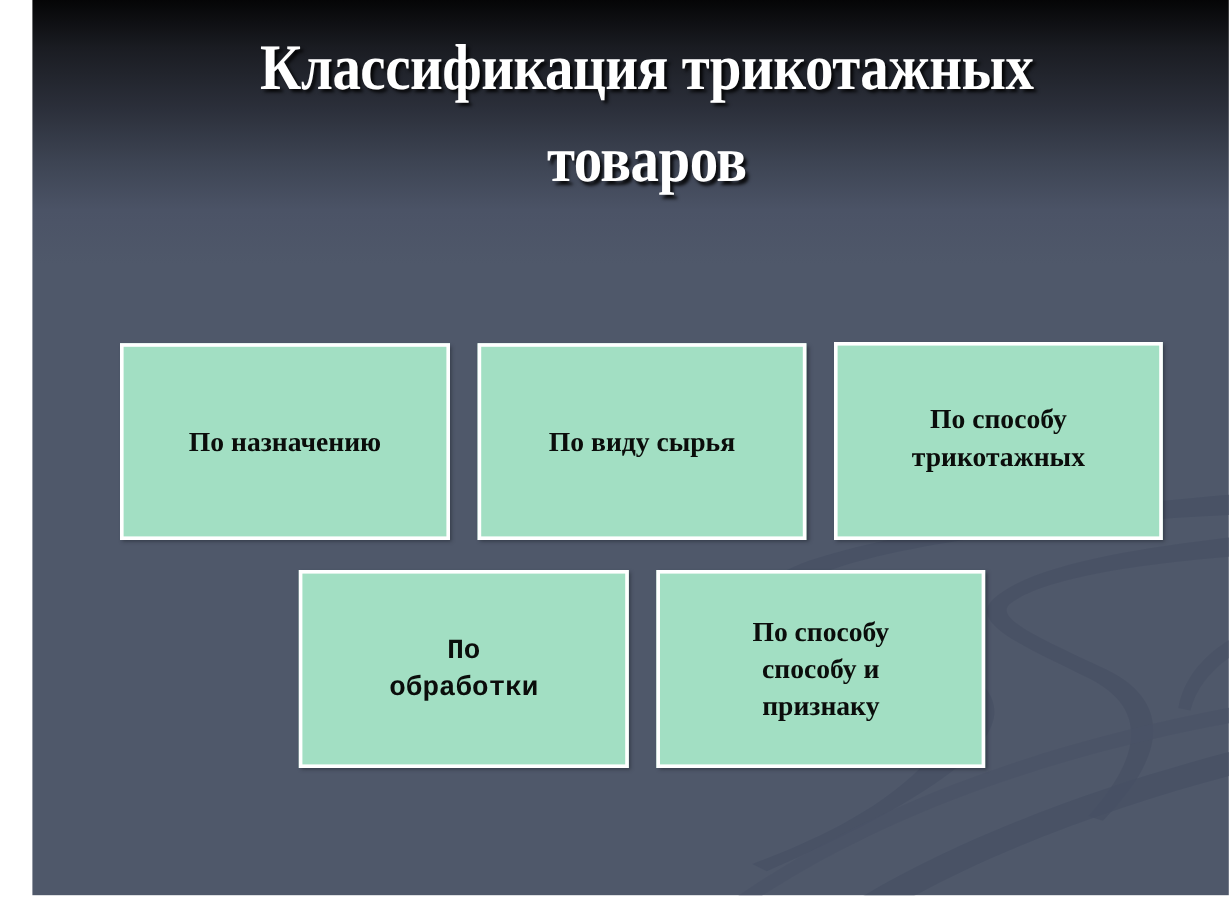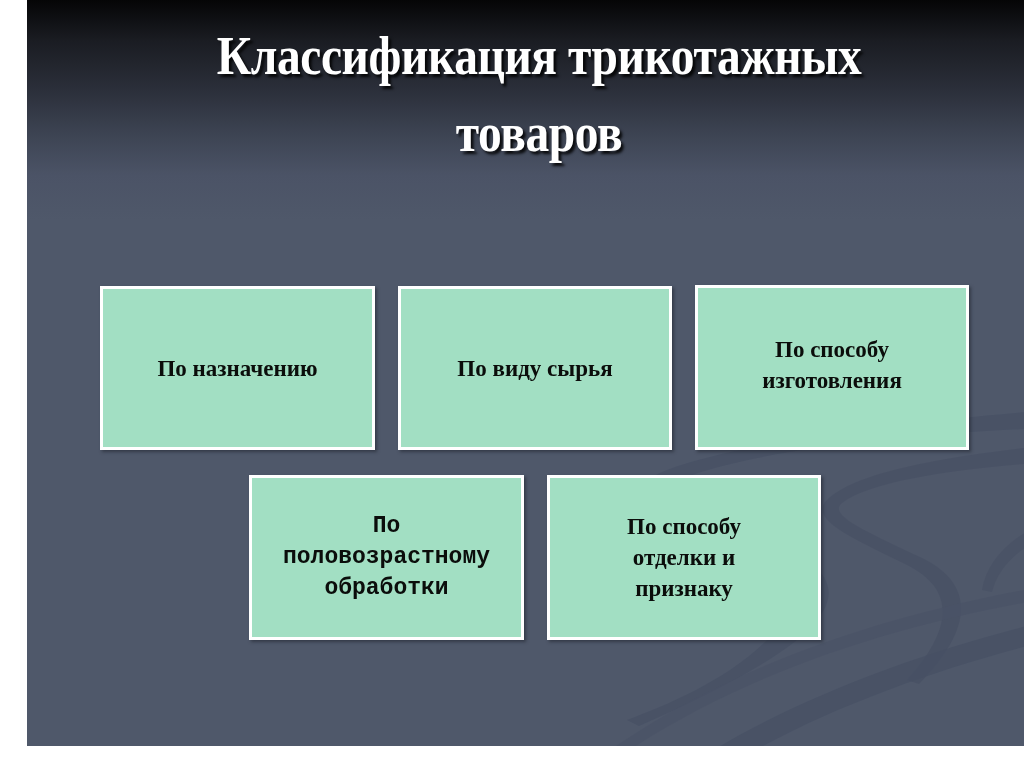--- a/index.html
+++ b/index.html
@@ -109,33 +109,32 @@
 
   <div class="box" style="left:371px; top:286px; width:274px; height:164px;align-items:center;">
     <span class="box-label">
       <span class="ln">По виду сырья</span>
     </span>
   </div>
 
   <div class="box" style="left:668px; top:285px; width:274px; height:165px; padding-bottom:6px;">
     <span class="box-label">
       <span class="ln">По способу</span>
-      <span class="ln">изготовления</span>
+      <span class="ln">трикотажных</span>
     </span>
   </div>
 
   <div class="box" style="left:222px; top:475px; width:275px; height:165px;font-family:Liberation Mono, monospace;">
     <span class="box-label">
       <span class="ln">По</span>
-      <span class="ln">половозрастному</span>
       <span class="ln">обработки</span>
     </span>
   </div>
 
   <div class="box" style="left:520px; top:475px; width:274px; height:165px;">
     <span class="box-label">
       <span class="ln">По способу</span>
-      <span class="ln">отделки и</span>
+      <span class="ln">способу и</span>
       <span class="ln">признаку</span>
     </span>
   </div>
 
 </div>
 
 </body></html>

